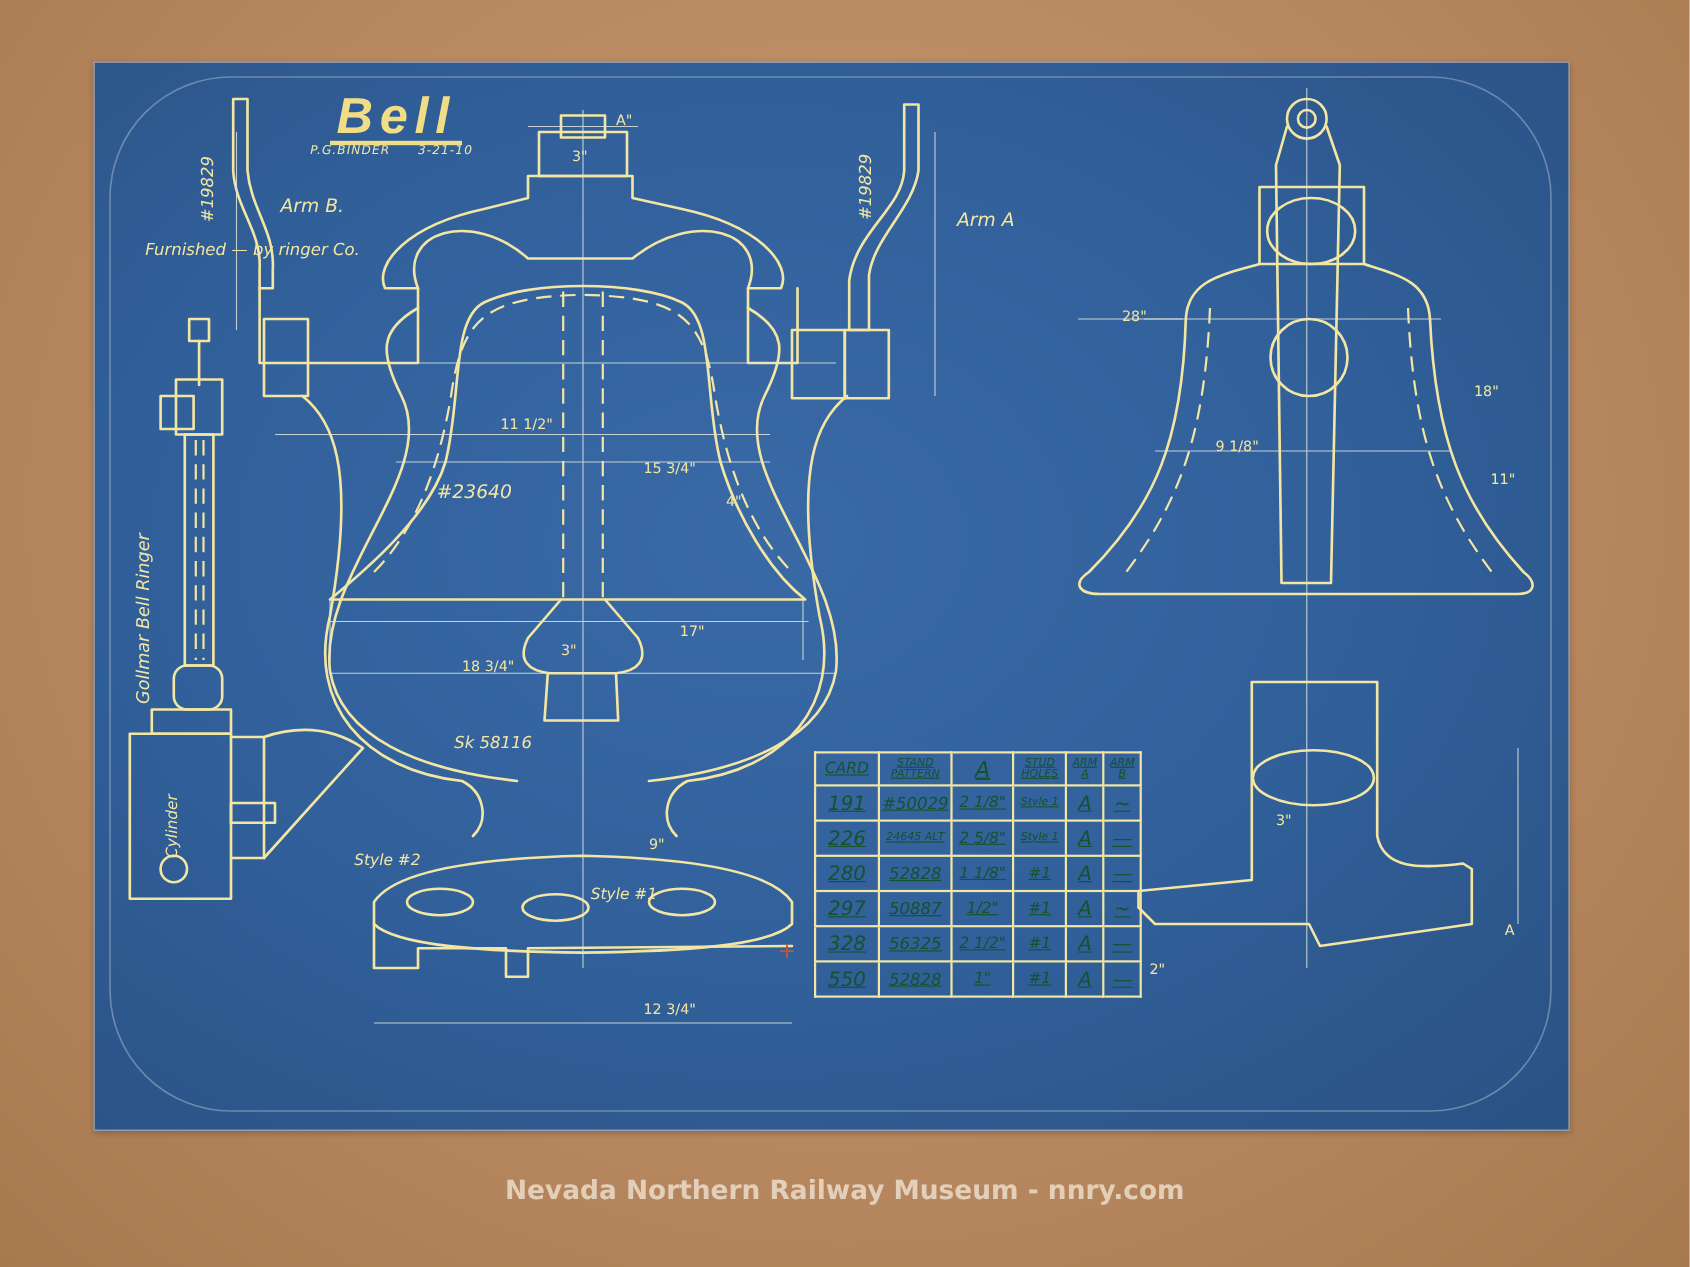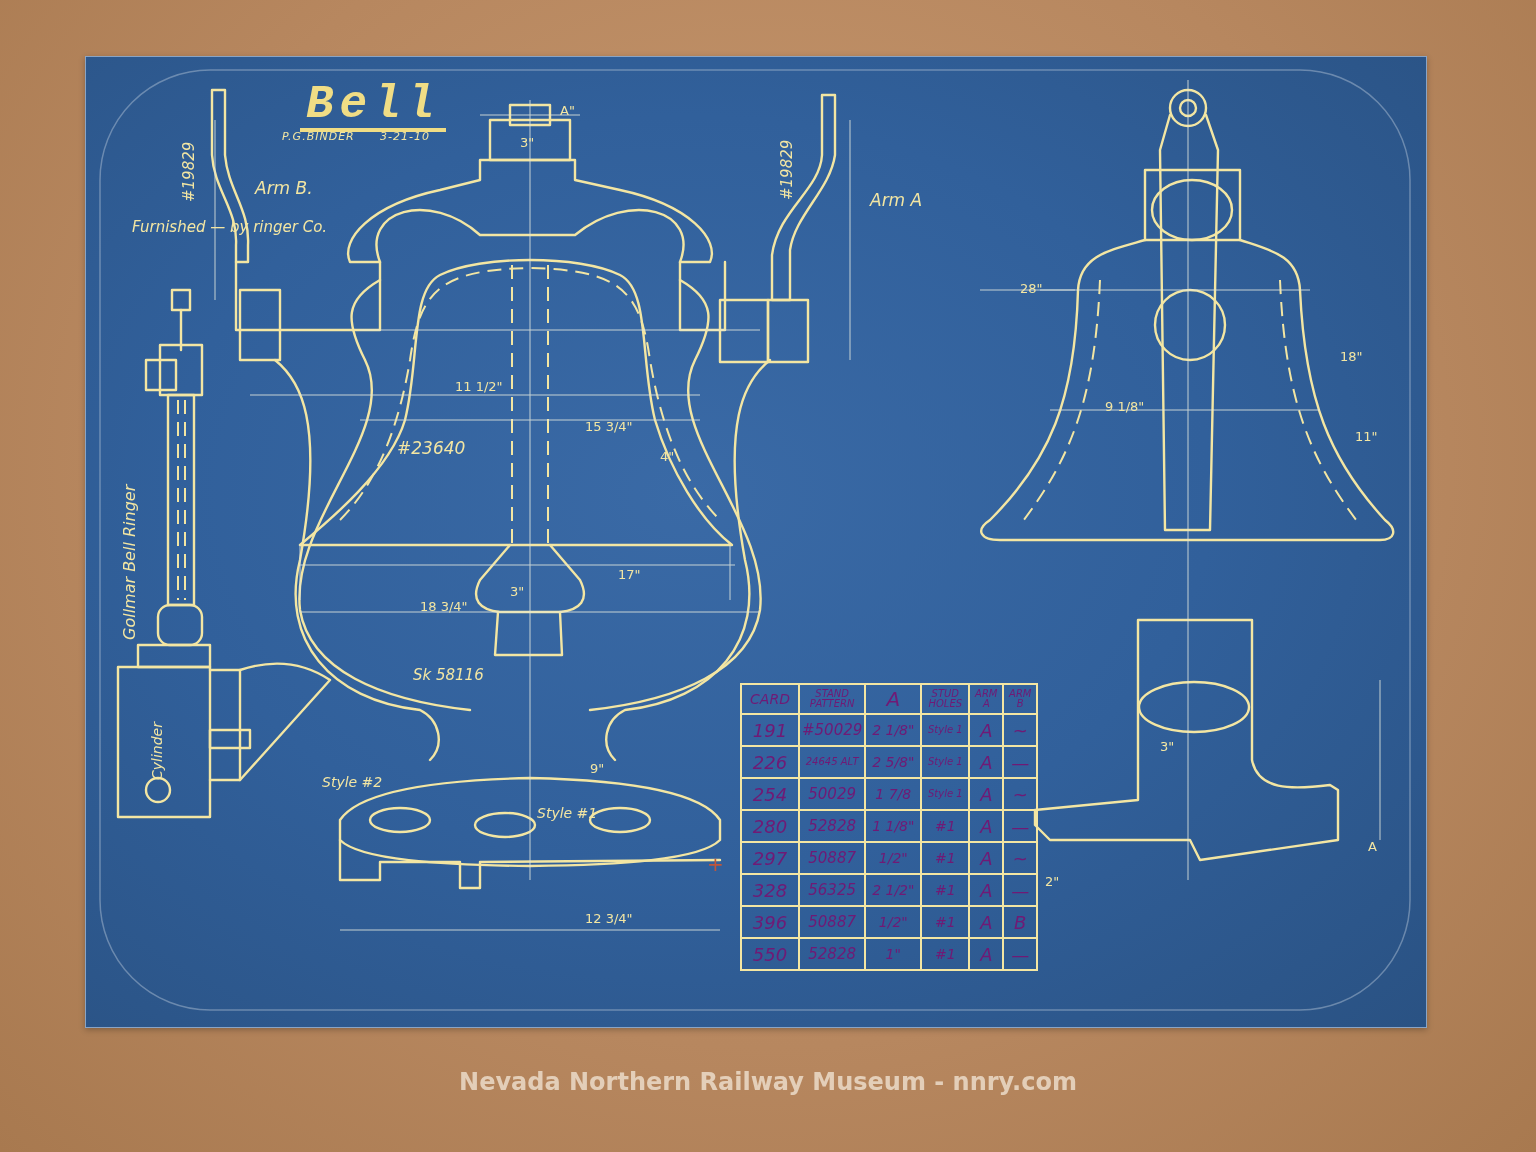--- a/index.html
+++ b/index.html
@@ -18,29 +18,29 @@
   .ink { fill:none; stroke:#f3e6a3; stroke-width:2.4; stroke-linecap:round; stroke-linejoin:round; }
   .thin { fill:none; stroke:#dfe5dd; stroke-width:1; opacity:.85; }
   .dash { fill:none; stroke:#f3e6a3; stroke-width:2; stroke-dasharray:14 8; }
   .frame { fill:none; stroke:#b9c8da; stroke-width:1.5; opacity:.45; }
   .lbl {
     position:absolute; color:#f3e6a3; font-family:"DejaVu Sans", sans-serif;
     font-style:italic; font-size:15px; white-space:nowrap; line-height:1;
   }
   .title {
     position:absolute; left:300px; top:82px; color:#f0dd85;
-    font-family:Liberation Mono, monospace; font-style:italic; font-weight:bold; font-size:46px;
+    font-family:Liberation Sans, sans-serif; font-style:italic; font-weight:bold; font-size:46px;
     letter-spacing:6px; border-bottom:4px solid #f0dd85; padding:0 6px 0 6px; line-height:1;
   }
   .sub { position:absolute; color:#f3e6a3; font-size:11px; font-style:italic; letter-spacing:1px; }
   .vert { transform-origin:left top; transform:rotate(-90deg); }
   .dim { font-size:13px; font-style:normal; }
   table.spec {
     position:absolute; left:740px; top:683px; border-collapse:collapse;
-    color:#701a75; font-family:"DejaVu Sans", sans-serif; font-style:italic;
+    color:#14532d; font-family:"DejaVu Sans", sans-serif; font-style:italic;text-decoration:underline;
   }
   table.spec td, table.spec th {
     border:2px solid #f3e6a3; text-align:center; padding:0 2px; height:30px;
   }
   table.spec th { font-size:10px; font-weight:normal; line-height:1.05; height:28px; }
   table.spec th.big { font-size:20px; }
   table.spec td { font-size:18px; }
   table.spec td.small { font-size:10px; line-height:1.05; }
   .watermark {
     position:absolute; left:0; width:1536px; top:1068px; text-align:center;
@@ -194,28 +194,20 @@
     </tr>
     <tr>
       <td>226</td>
       <td class="small">24645 ALT</td>
       <td style="font-size:14px;">2 5/8"</td>
       <td class="small">Style 1</td>
       <td>A</td>
       <td>—</td>
     </tr>
     <tr>
-      <td>254</td>
-      <td style="font-size:15px;">50029</td>
-      <td style="font-size:14px;">1 7/8</td>
-      <td class="small">Style 1</td>
-      <td>A</td>
-      <td>~</td>
-    </tr>
-    <tr>
       <td>280</td>
       <td style="font-size:15px;">52828</td>
       <td style="font-size:14px;">1 1/8"</td>
       <td style="font-size:14px;">#1</td>
       <td>A</td>
       <td>—</td>
     </tr>
     <tr>
       <td>297</td>
       <td style="font-size:15px;">50887</td>
@@ -226,28 +218,20 @@
     </tr>
     <tr>
       <td>328</td>
       <td style="font-size:15px;">56325</td>
       <td style="font-size:14px;">2 1/2"</td>
       <td style="font-size:14px;">#1</td>
       <td>A</td>
       <td>—</td>
     </tr>
     <tr>
-      <td>396</td>
-      <td style="font-size:15px;">50887</td>
-      <td style="font-size:14px;">1/2"</td>
-      <td style="font-size:14px;">#1</td>
-      <td>A</td>
-      <td>B</td>
-    </tr>
-    <tr>
       <td>550</td>
       <td style="font-size:15px;">52828</td>
       <td style="font-size:14px;">1"</td>
       <td style="font-size:14px;">#1</td>
       <td>A</td>
       <td>—</td>
     </tr>
   </tbody>
 </table>
 

